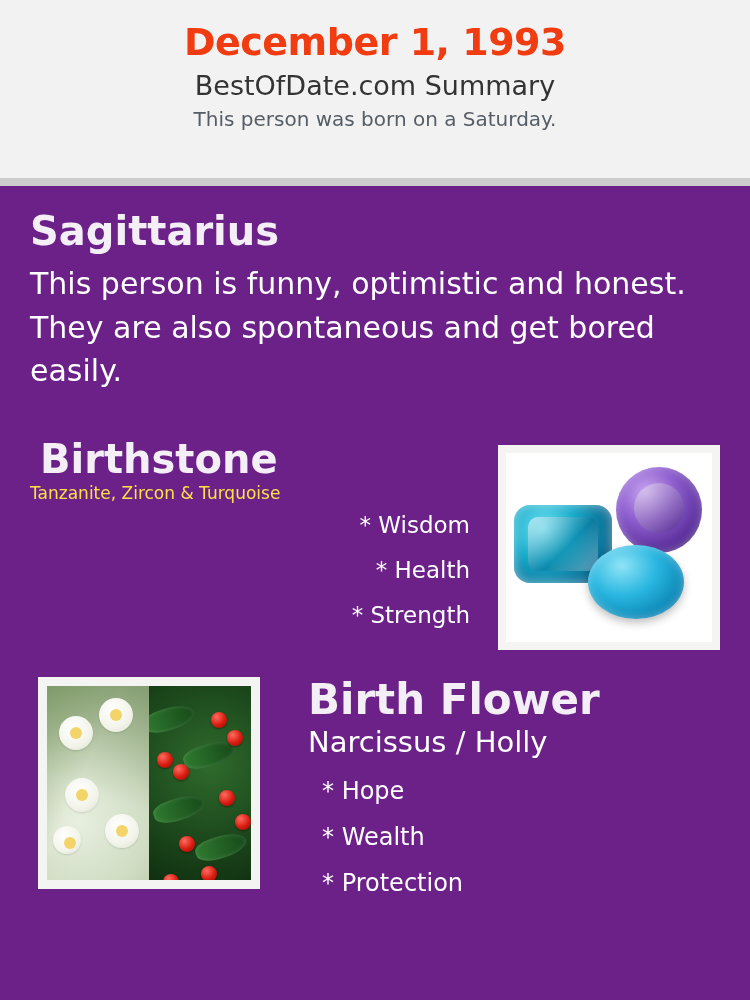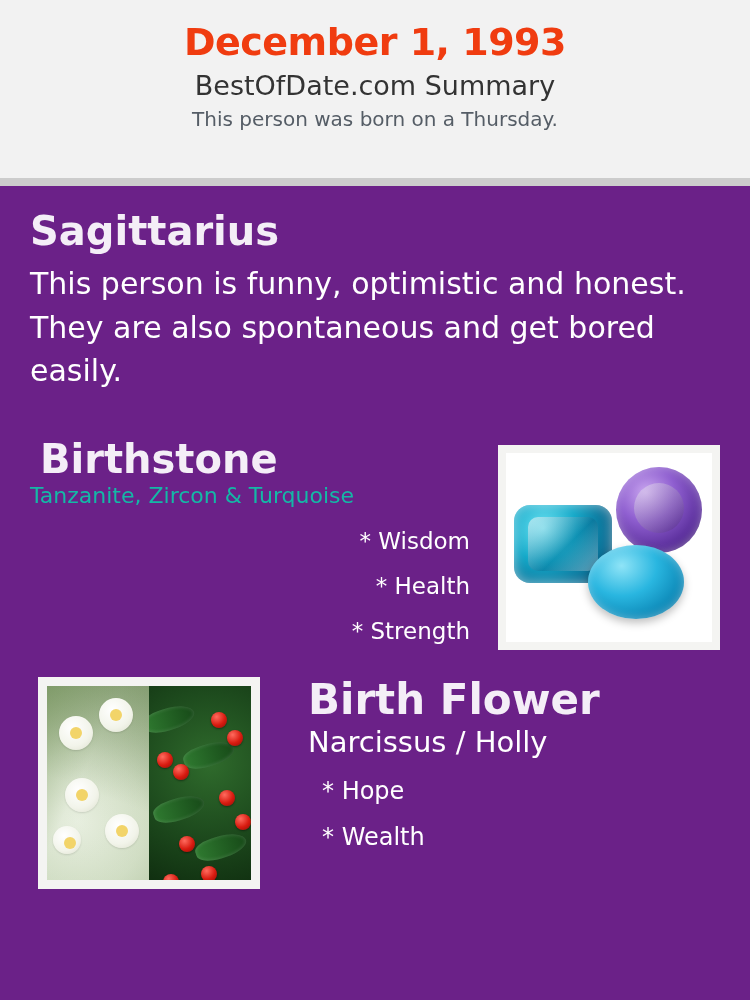--- a/index.html
+++ b/index.html
@@ -92,23 +92,23 @@
     font-size: 40px;
     font-weight: bold;
     color: #f4eef7;
     margin: 0 0 2px 0;
     line-height: 1.1;
   }
   .stone-title {
     padding-left: 10px;
   }
   .block-sub {
-    font-size: 22px;
-    color: #14b8a6;
-    margin: 0 0 10px 0;
+    font-size: 17px;
+    color: #fde047;
+    margin: 0 0 0 0;
     line-height: 1.2;
   }
   .bullets {
     list-style: none;
     margin: 0;
     padding: 0;
     text-align: right;
   }
   .bullets li {
     font-size: 23px;
@@ -310,21 +310,21 @@
   }
 </style>
 </head>
 <body>
 
 <div class="page">
 
   <div class="header">
     <div class="header-date">December 1, 1993</div>
     <div class="header-sub">BestOfDate.com Summary</div>
-    <div class="header-note">This person was born on a Thursday.</div>
+    <div class="header-note">This person was born on a Saturday.</div>
   </div>
 
   <div class="divider"></div>
 
   <div class="body-purple">
 
     <div>
       <div class="sign-name">Sagittarius</div>
       <div class="sign-desc">This person is funny, optimistic and honest. They are also spontaneous and get bored easily.</div>
     </div>
@@ -377,18 +377,19 @@
           </div>
         </div>
       </div>
 
       <div class="flower-text">
         <div class="flower-title">Birth Flower</div>
         <div class="flower-sub">Narcissus / Holly</div>
         <ul class="flower-bullets">
           <li>* Hope</li>
           <li>* Wealth</li>
+          <li>* Protection</li>
         </ul>
       </div>
     </div>
 
   </div>
 </div>
 
 </body></html>

